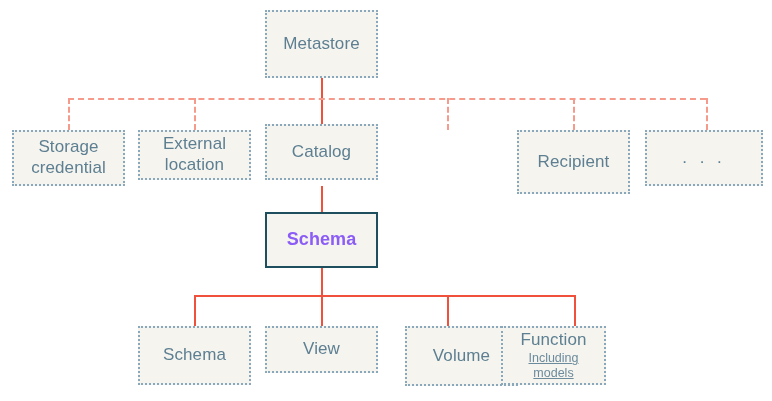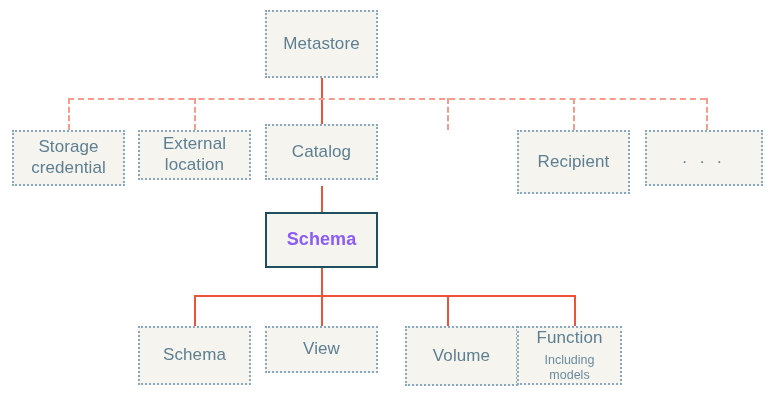--- a/index.html
+++ b/index.html
@@ -68,20 +68,21 @@
     color: #8b5cf6;
     font-size: 18px;
     font-weight: bold;
   }
   .node-sub {
     font-size: 12.5px;
     color: #6c8b9c;
     white-space: pre-line;
     margin-top: 1px;
     line-height: 1.2;
+    text-decoration: underline;
   }
   .ellipsis .node-label {
     letter-spacing: 4px;
     font-size: 17px;
   }
 </style>
 </head>
 <body>
 
 <div id="canvas">
@@ -141,19 +142,19 @@
   </div>
 
   <div class="node dotted" style="left:265px; top:326px; width:113px; height:47px;">
     <span class="node-label">View</span>
   </div>
 
   <div class="node dotted" style="left:405px; top:326px; width:113px; height:60px;">
     <span class="node-label">Volume</span>
   </div>
 
-  <div class="node dotted" style="left:517px; top:326px; width:105px; height:59px;justify-content:space-between;">
+  <div class="node dotted" style="left:501px; top:326px; width:105px; height:59px;">
     <span class="node-label">Function</span>
     <span class="node-sub">Including
 models</span>
   </div>
 
 </div>
 
 </body></html>

